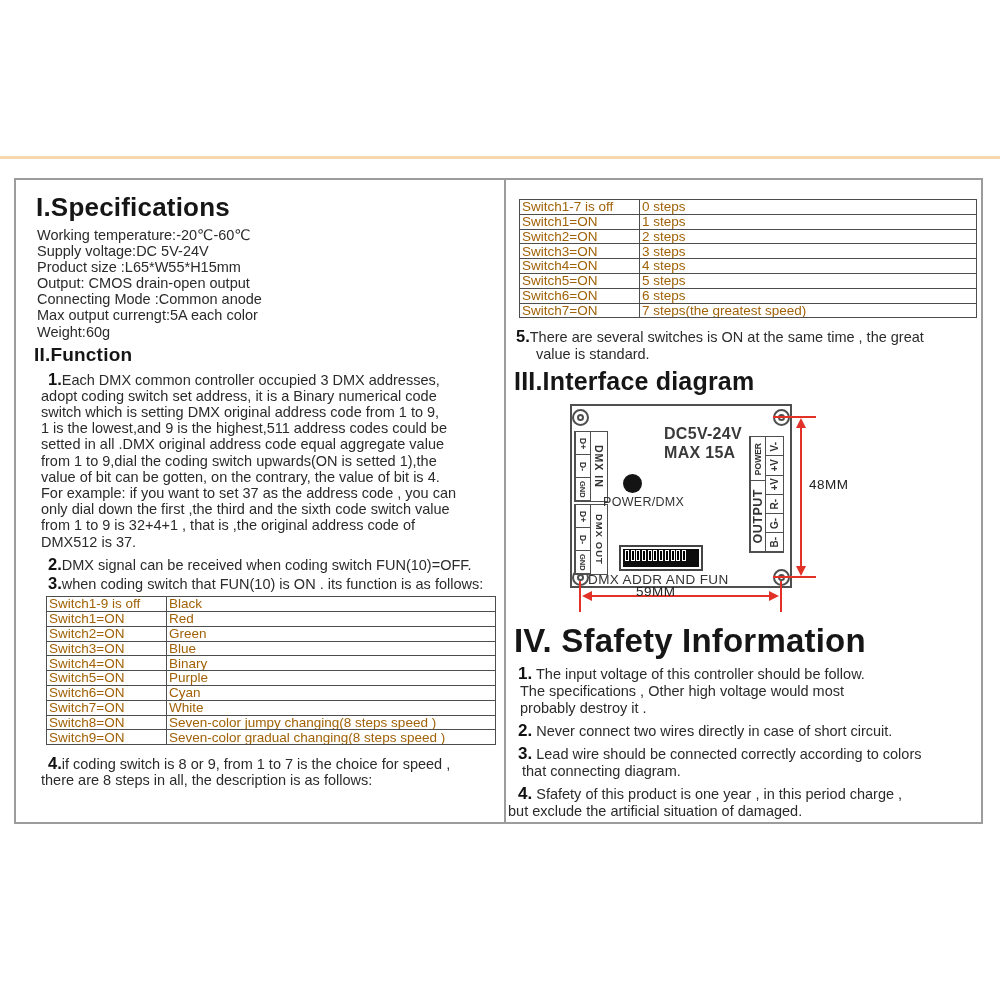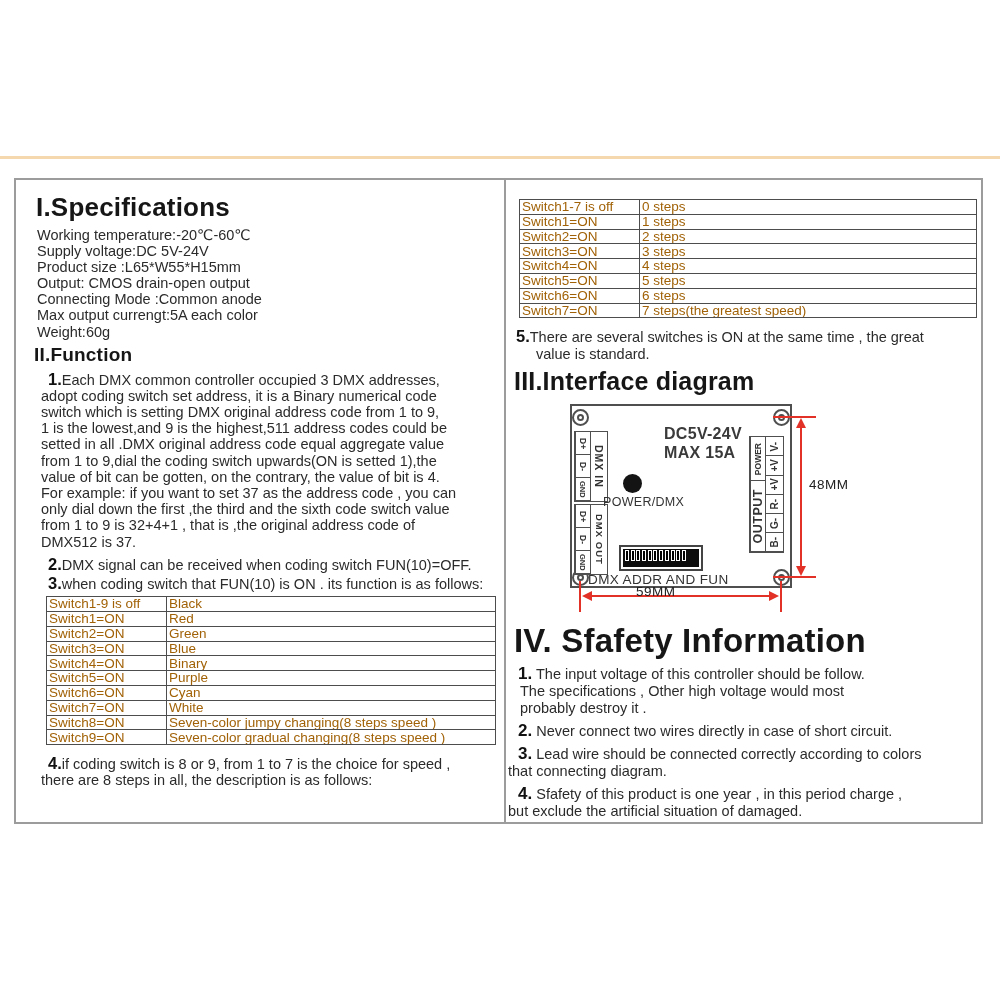--- a/index.html
+++ b/index.html
@@ -353,20 +353,20 @@
     <div class="safety-cont">The specifications , Other high voltage would most</div>
     <div class="safety-cont">probably destroy it .</div>
 
     <div class="safety-item gap5">
       <span class="num">2.</span> <span>Never connect two wires directly in case of short circuit.</span>
     </div>
 
     <div class="safety-item gap5">
       <span class="num">3.</span> <span>Lead wire should be connected correctly according to colors</span>
     </div>
-    <div class="safety-cont" style="margin-left:2px;">that connecting diagram.</div>
+    <div class="safety-cont" style="margin-left:16px;">that connecting diagram.</div>
 
     <div class="safety-item gap5">
       <span class="num">4.</span> <span>Sfafety of this product is one year , in this period charge ,</span>
     </div>
     <div class="safety-cont" style="margin-left:2px;">but exclude the artificial situation of damaged.</div>
   </div>
 </div>
 
 </body></html>

